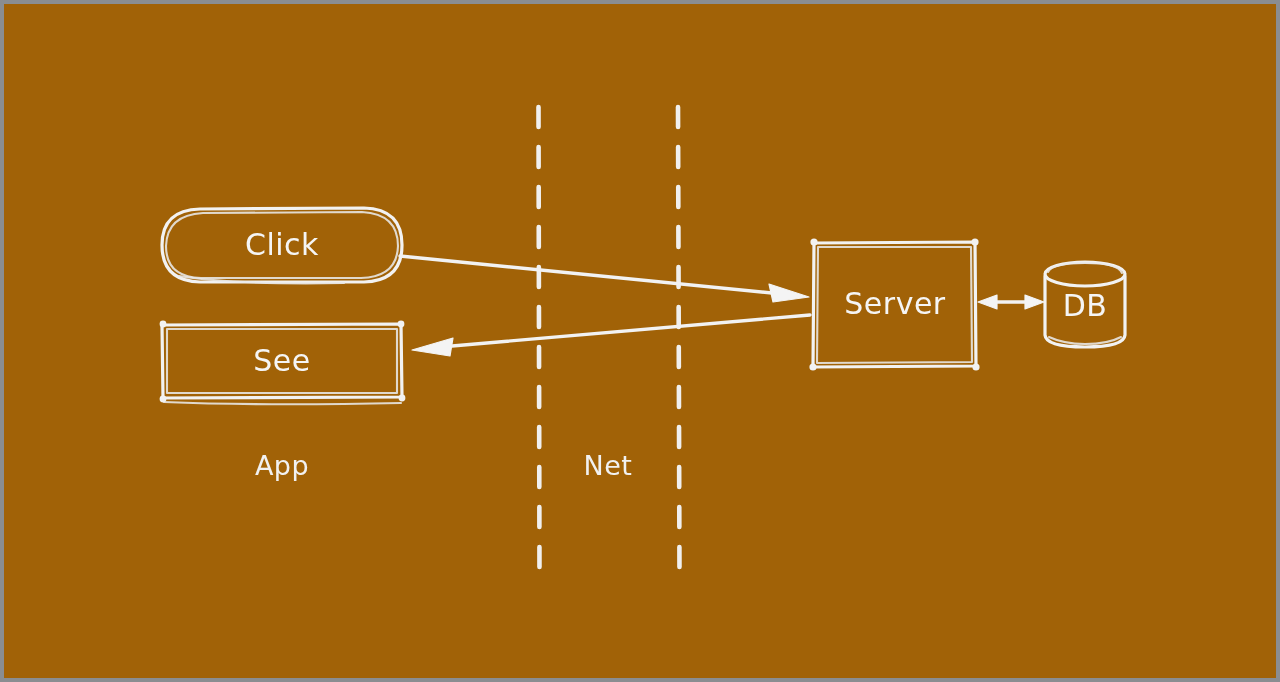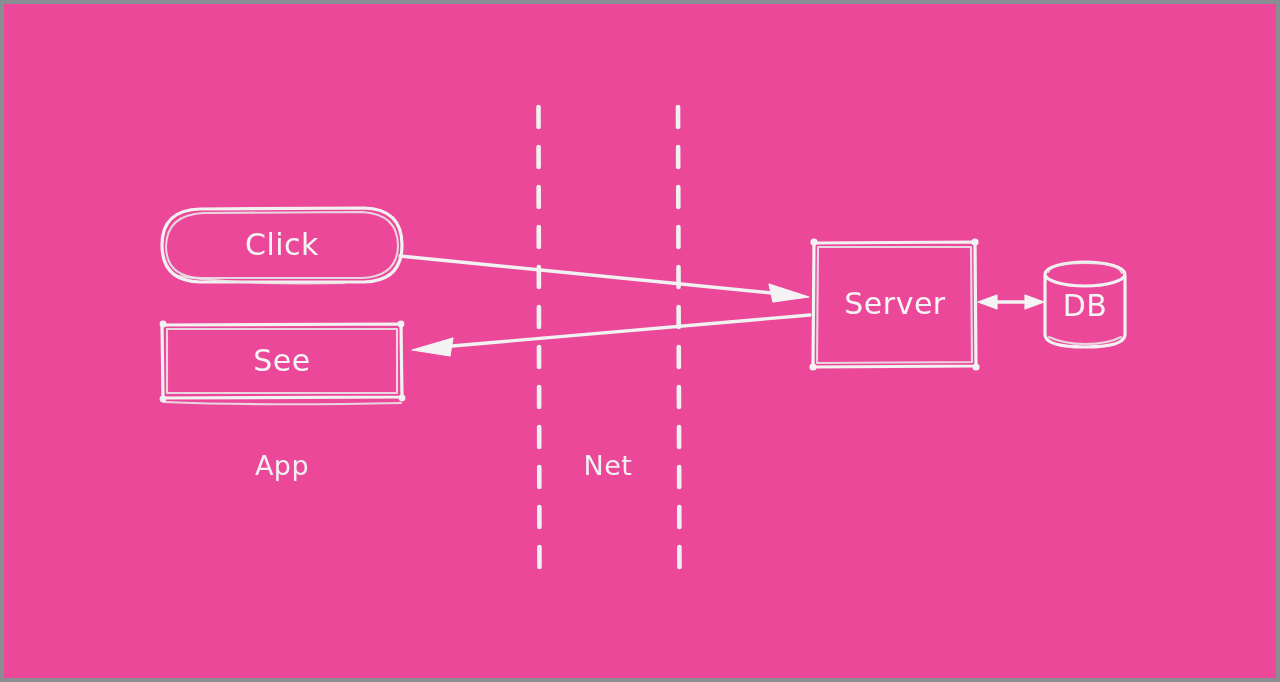--- a/index.html
+++ b/index.html
@@ -6,21 +6,21 @@
     margin: 0;
     padding: 0;
     background: #2b2d30;
   }
   #canvas-frame {
     position: relative;
     width: 1280px;
     height: 682px;
     box-sizing: border-box;
     border: 4px solid #8a8d91;
-    background: #ec4899;
+    background: #a16207;
     overflow: hidden;
     font-family: "DejaVu Sans", sans-serif;
   }
   #diagram-svg {
     position: absolute;
     left: 0;
     top: 0;
     width: 1280px;
     height: 682px;
     display: block;

